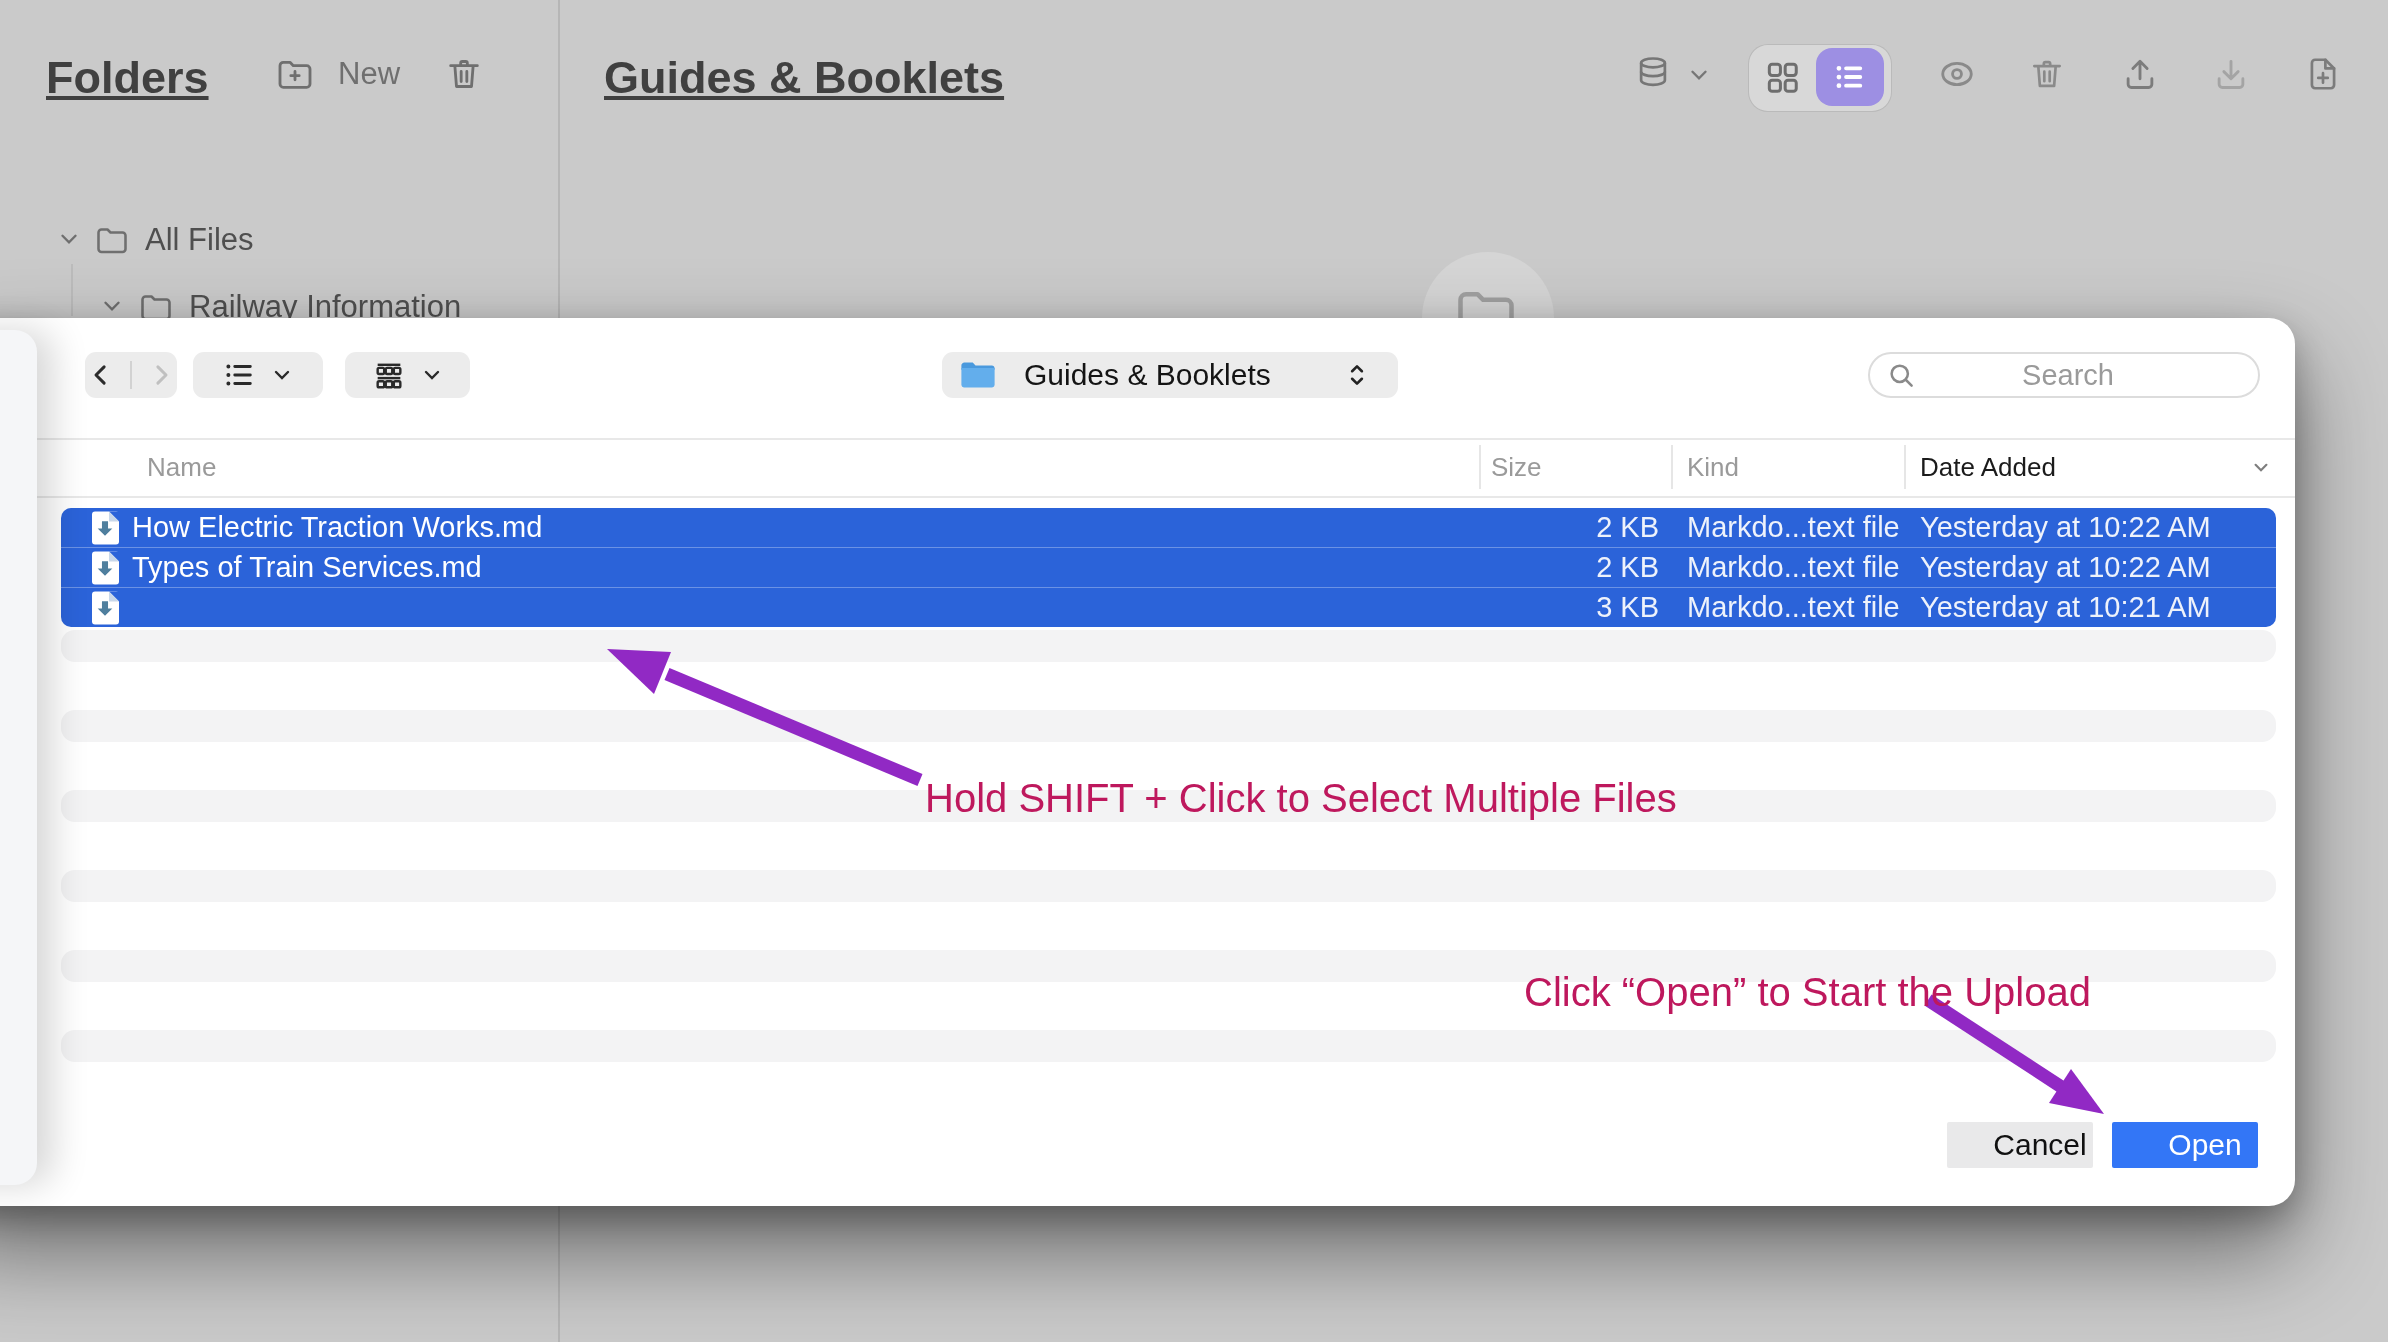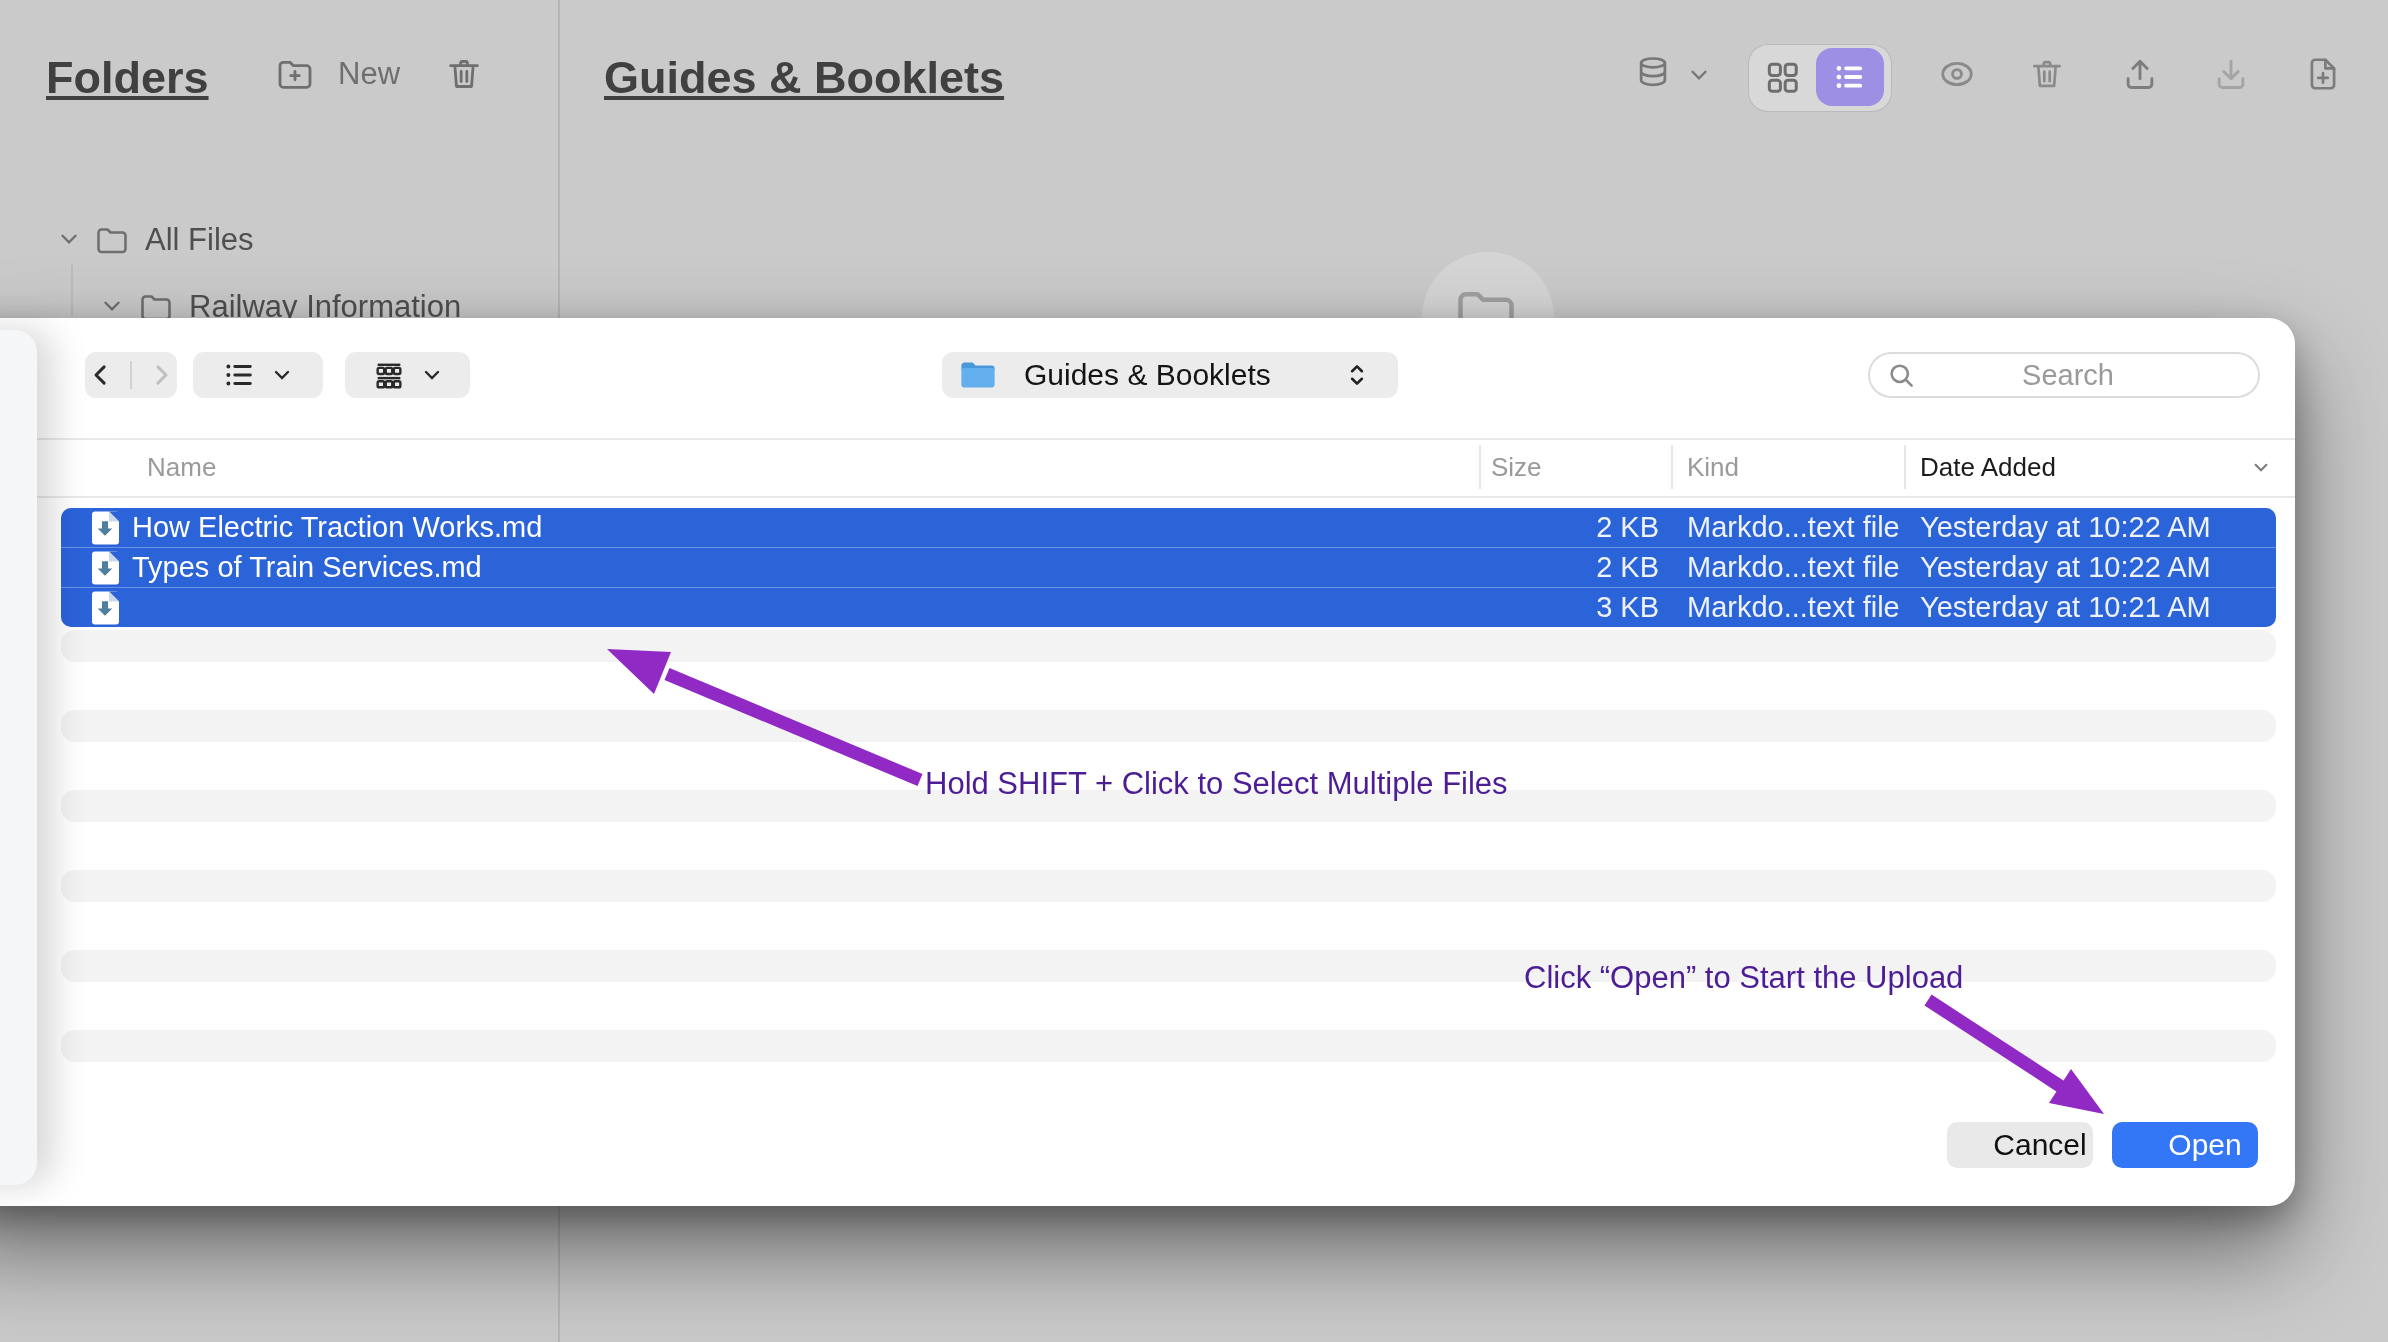--- a/index.html
+++ b/index.html
@@ -48,27 +48,27 @@
   .doc-ico::after{content:'';position:absolute;top:0;right:0;border-bottom:10px solid #c9d8ea;
            border-right:10px solid transparent;}
   .doc-ico svg{position:absolute;left:4px;top:8px;}
   .c-name{position:absolute;left:71px;white-space:nowrap;}
   .c-size{position:absolute;left:1418px;width:180px;text-align:right;color:#eef2fb;}
   .c-kind{position:absolute;left:1626px;color:#eef2fb;white-space:nowrap;}
   .c-date{position:absolute;left:1859px;color:#eef2fb;white-space:nowrap;}
 
   .pill{left:61px;width:2215px;height:32px;border-radius:14px;background:#f3f3f4;}
 
-  .btn{height:46px;border-radius:10px;display:flex;align-items:center;justify-content:center;
+  .btn{height:46px;border-radius:2px;display:flex;align-items:center;justify-content:center;
        font-size:30px;border:none;font-family:inherit;cursor:pointer;padding-left:46px;}
   .btn-cancel{left:1947px;top:1122px;width:146px;background:#e9e9ea;color:#111;}
   .btn-open{left:2112px;top:1122px;width:146px;background:#3376f6;color:#fff;}
 
   
-  .note{position:absolute;color:#4c1d95;font-size:31px;white-space:nowrap;}
+  .note{position:absolute;color:#be185d;font-size:40px;white-space:nowrap;margin-top:10px;}
   .anno-svg{left:0;top:0;width:2388px;height:1342px;pointer-events:none;}
 
   .ico{display:inline-flex;align-items:center;justify-content:center;}
 </style>
 </head>
 <body>
 
 <div class="stage">
 
   <div class="abs bg-divider"></div>

